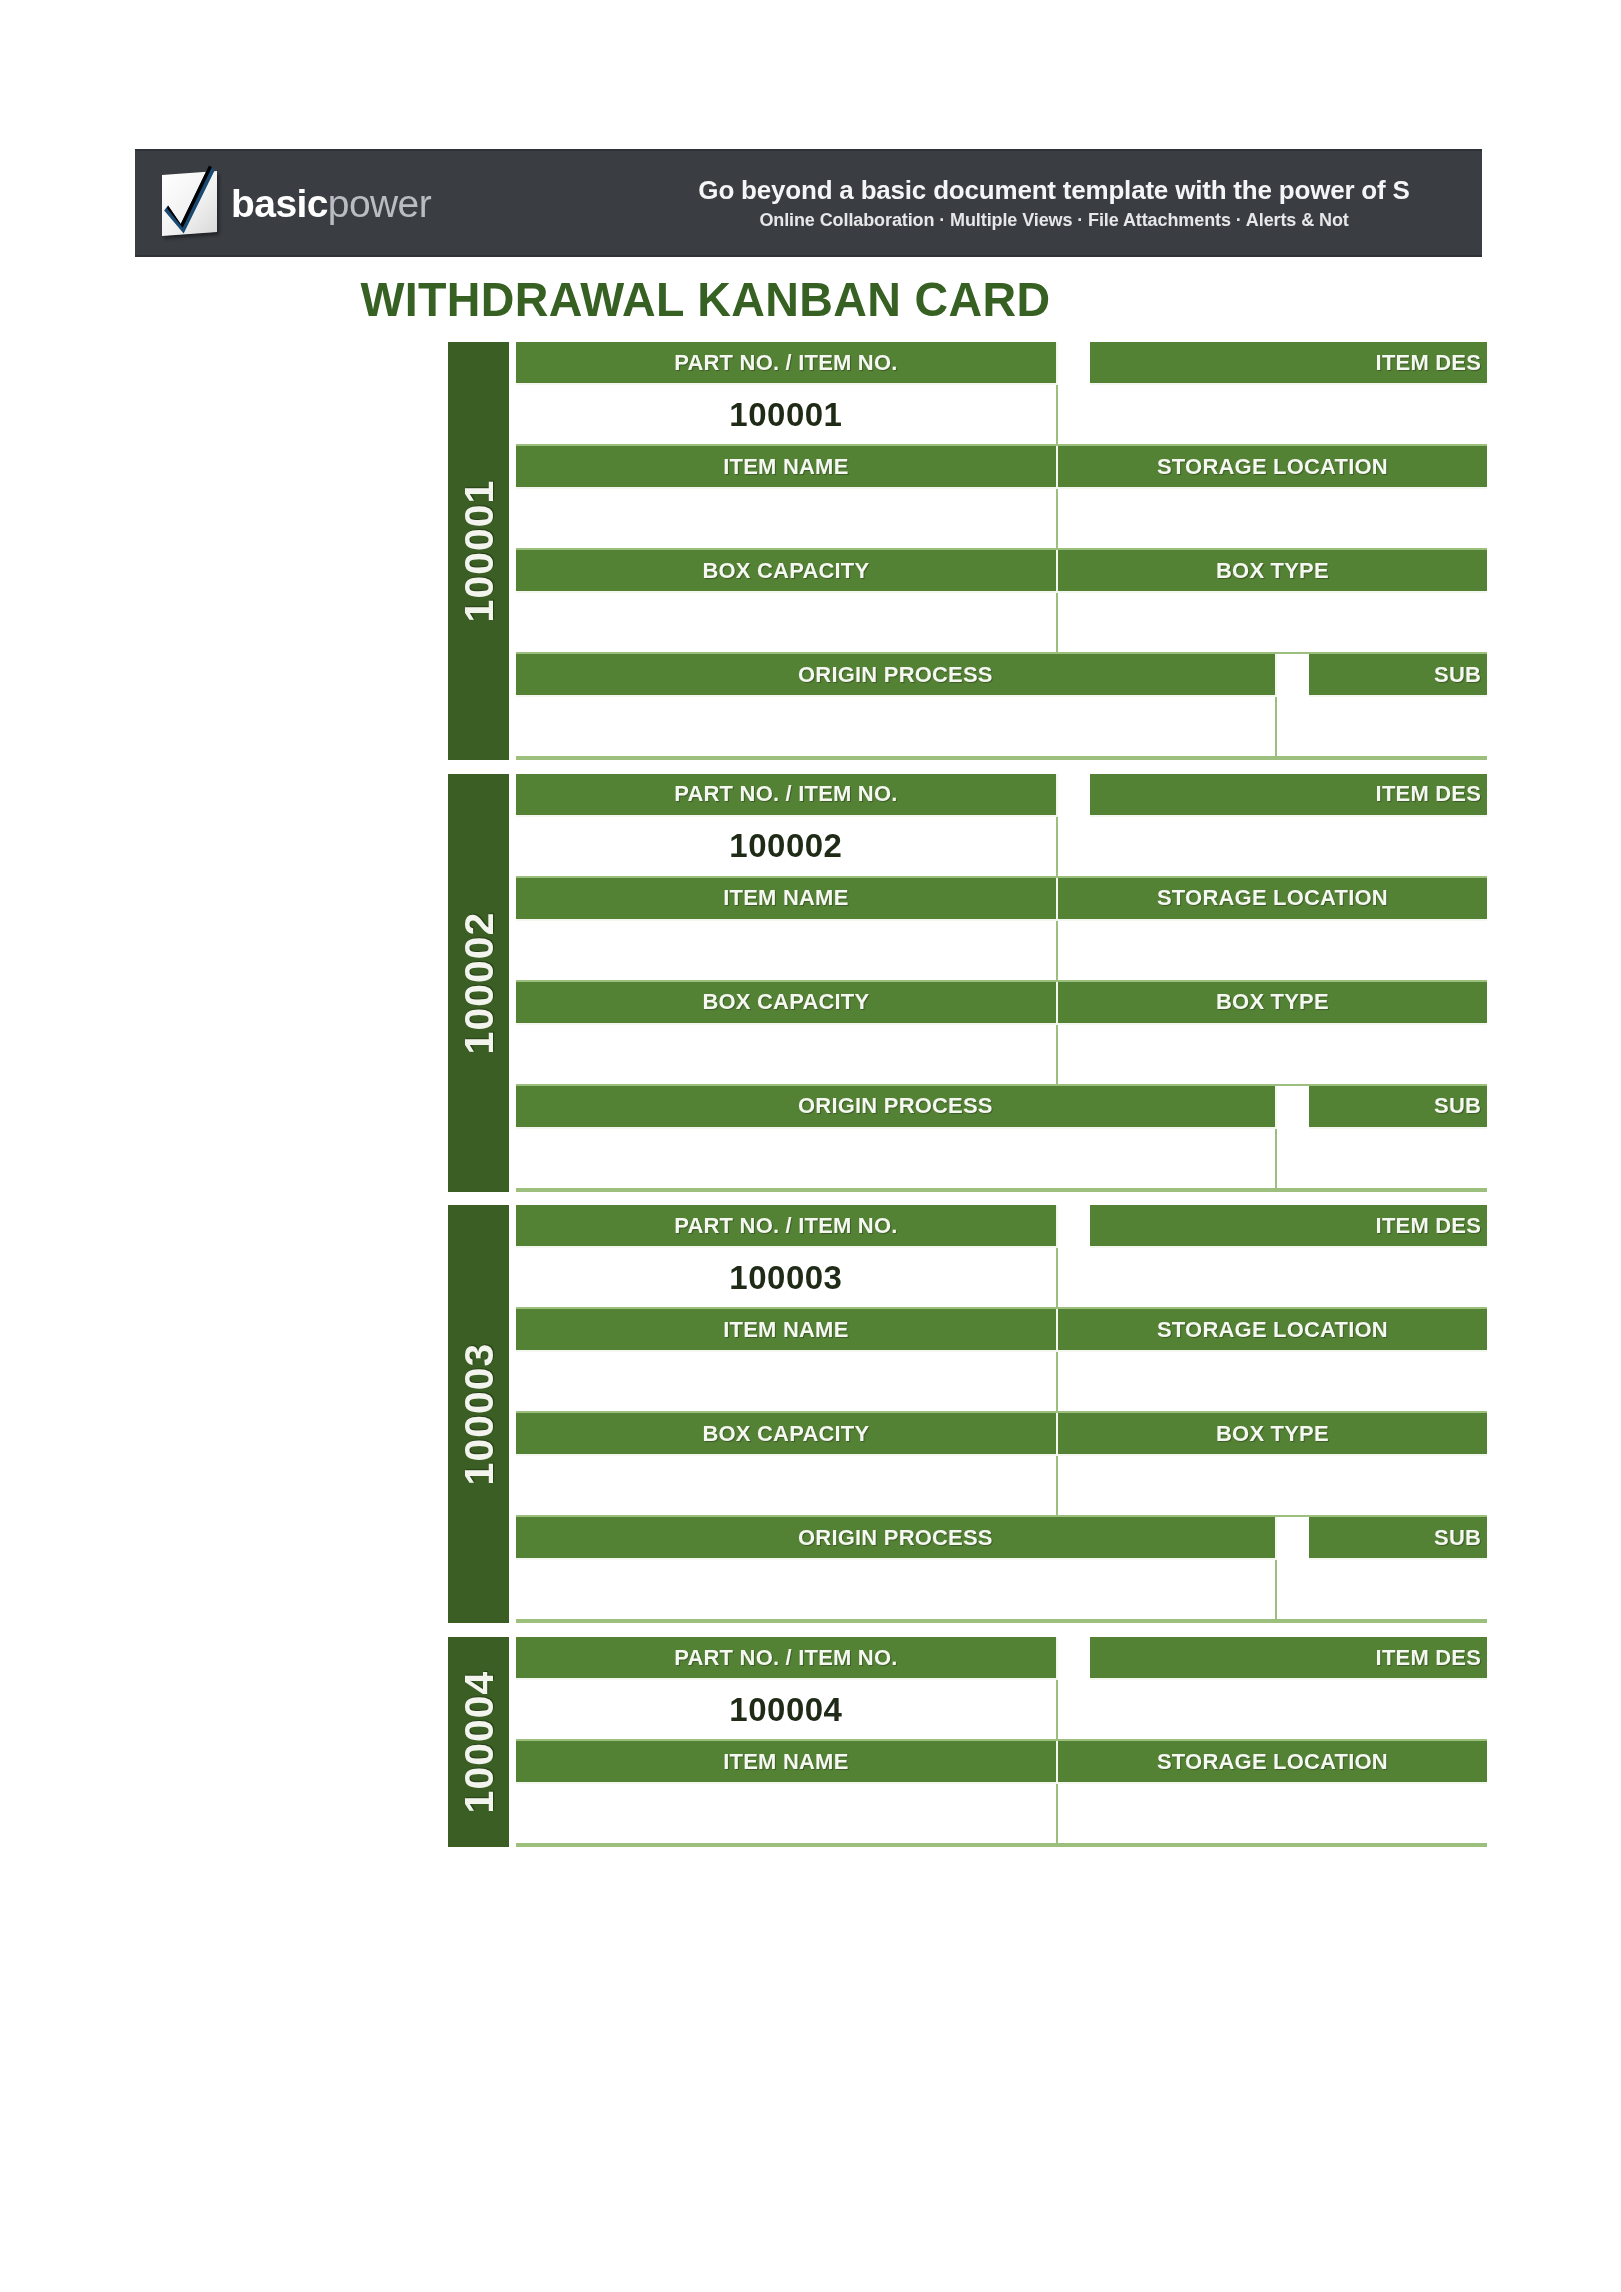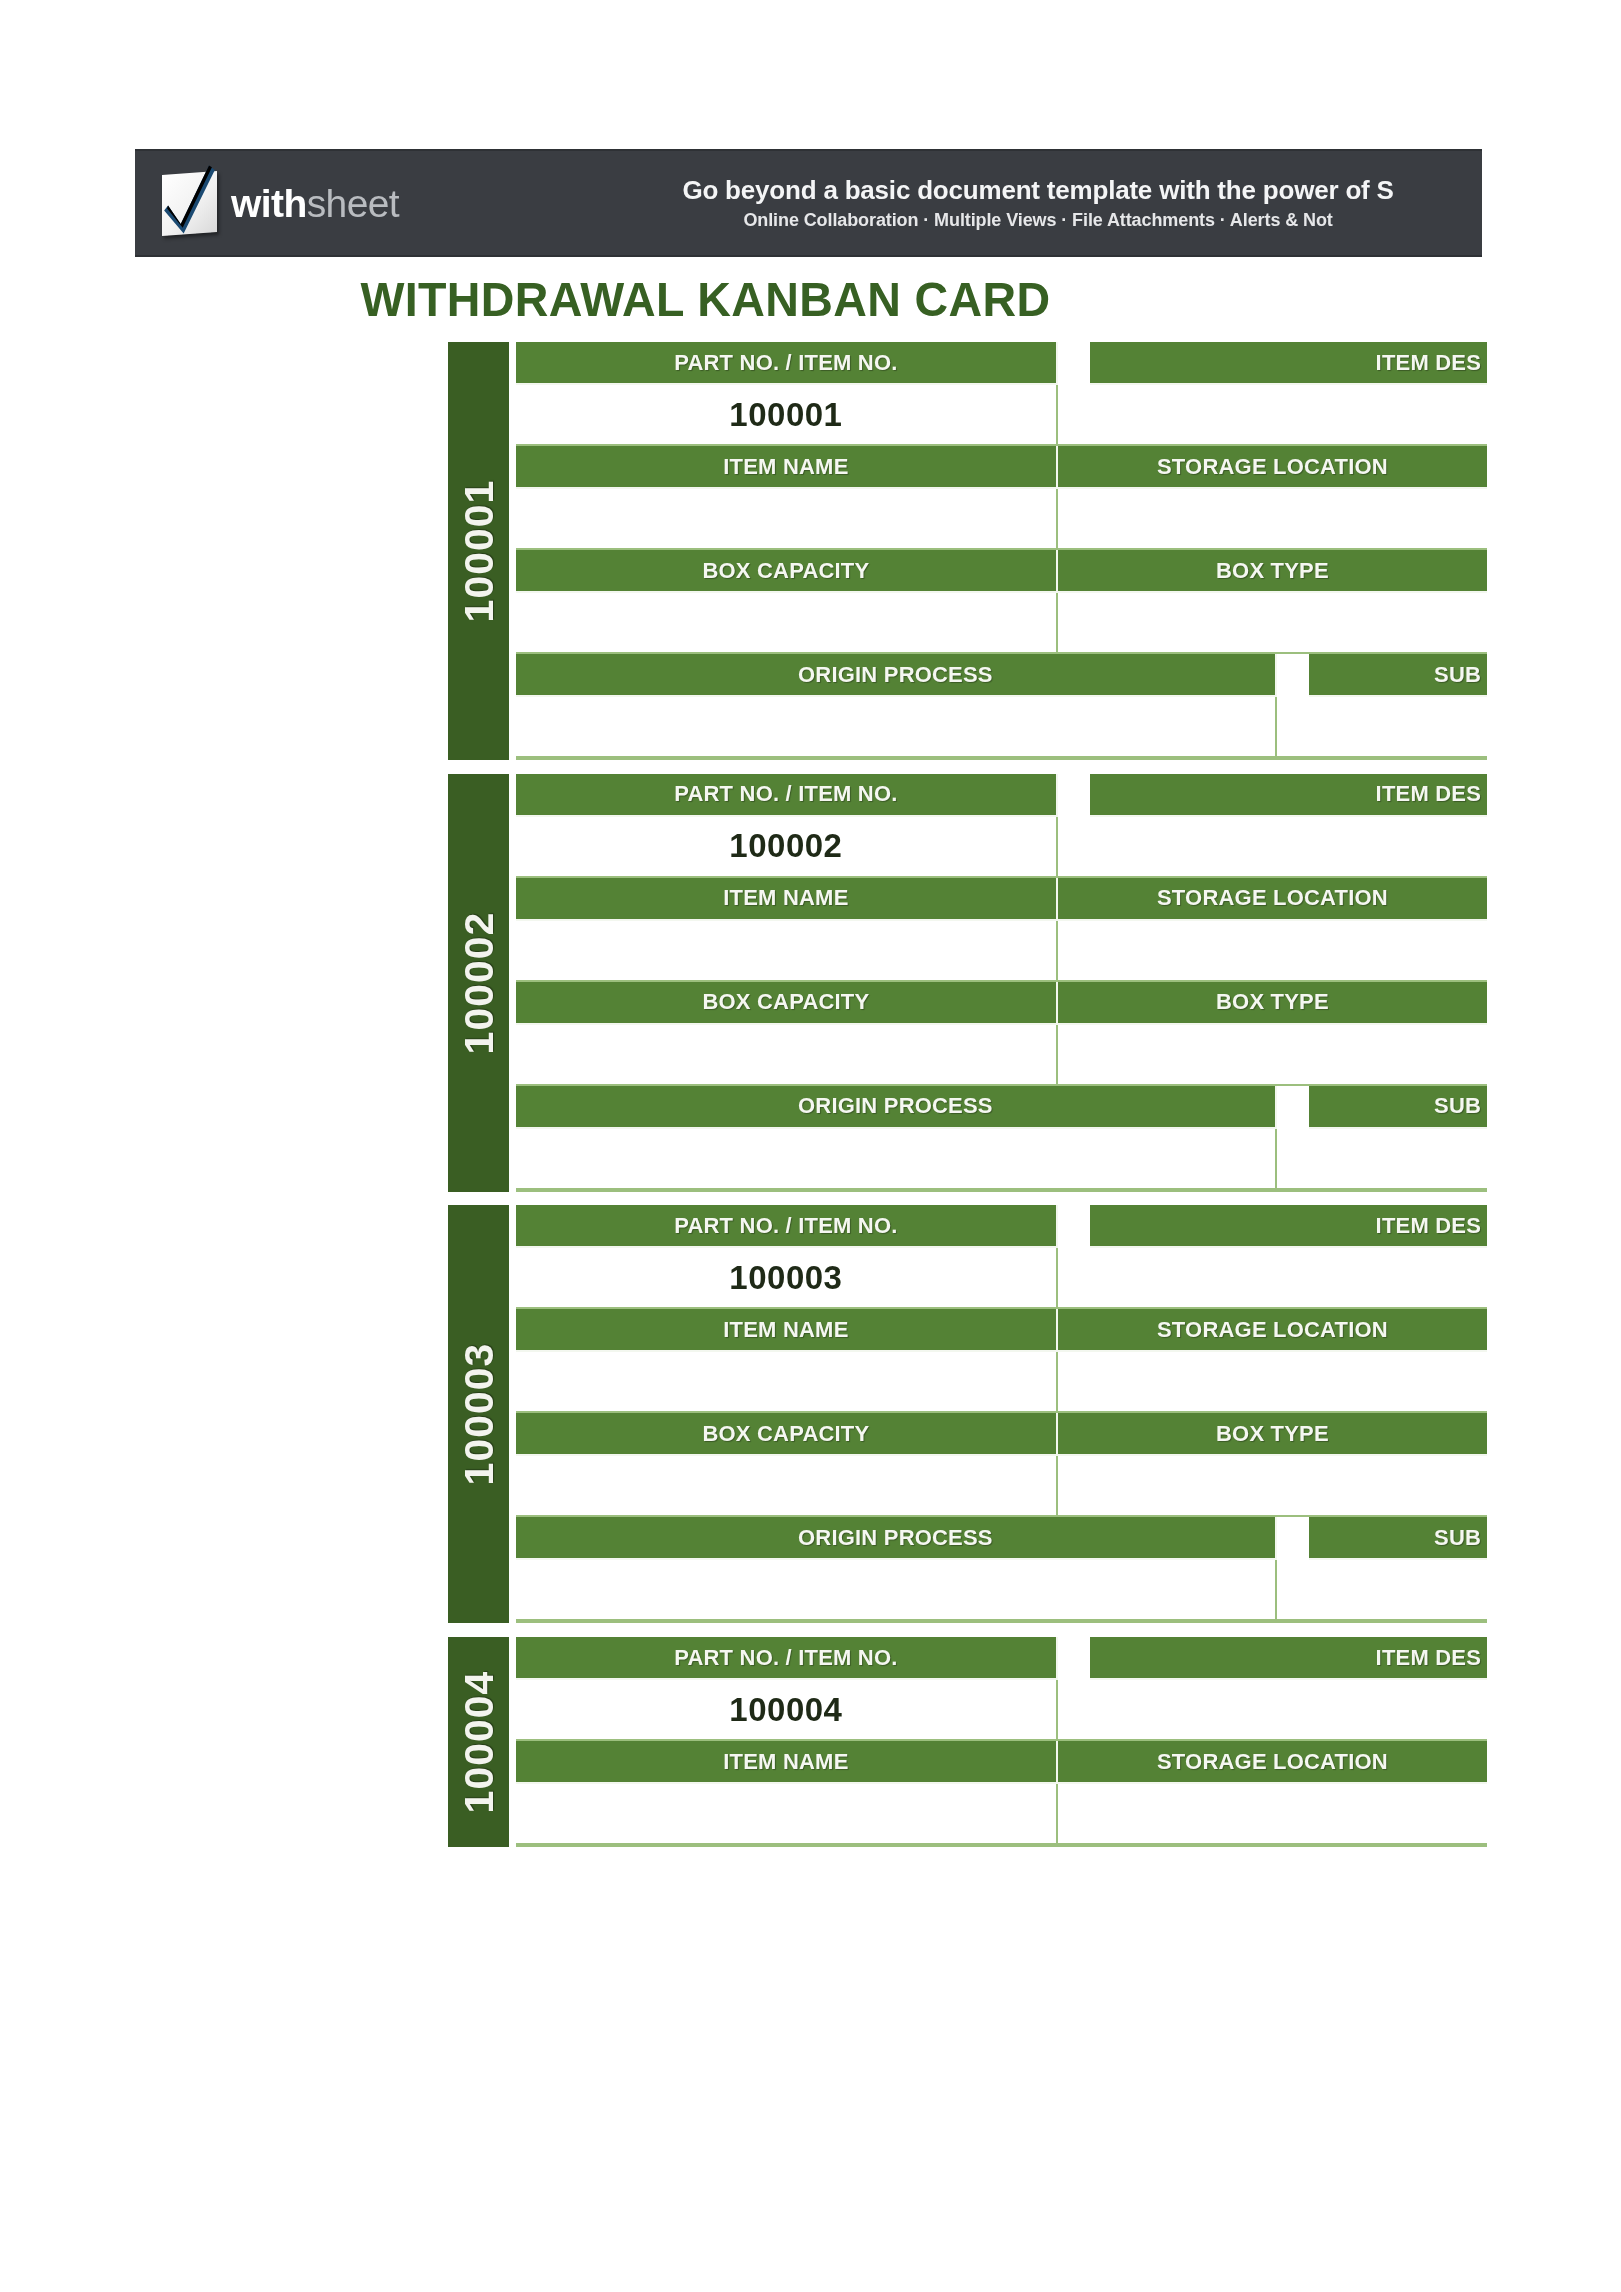--- a/index.html
+++ b/index.html
@@ -198,21 +198,21 @@
 
 <div class="banner">
   <div class="banner-inner">
     <div class="banner-logo">
       <span class="ss-mark">
         <svg width="63" height="78" viewBox="0 0 64 80" aria-hidden="true">
           <path d="M10 42 L23 62 L52 4 L58 9 L26 72 L6 47 Z" fill="#1b4a72"></path>
           <path d="M10 42 L23 62 L52 4 L55 6 L25 66 L9 45 Z" fill="#2d6persist"></path>
         </svg>
       </span>
-      <span class="ss-word"><span class="b">with</span><span class="g">sheet</span></span>
+      <span class="ss-word"><span class="b">basic</span><span class="g">power</span></span>
     </div>
     <div class="banner-text">
       <div class="banner-head">Go beyond a basic document template with the power of S</div>
       <div class="banner-sub">Online Collaboration · Multiple Views · File Attachments · Alerts &amp; Not</div>
     </div>
   </div>
 </div>
 
 <div class="page-title">WITHDRAWAL KANBAN CARD</div>
 

